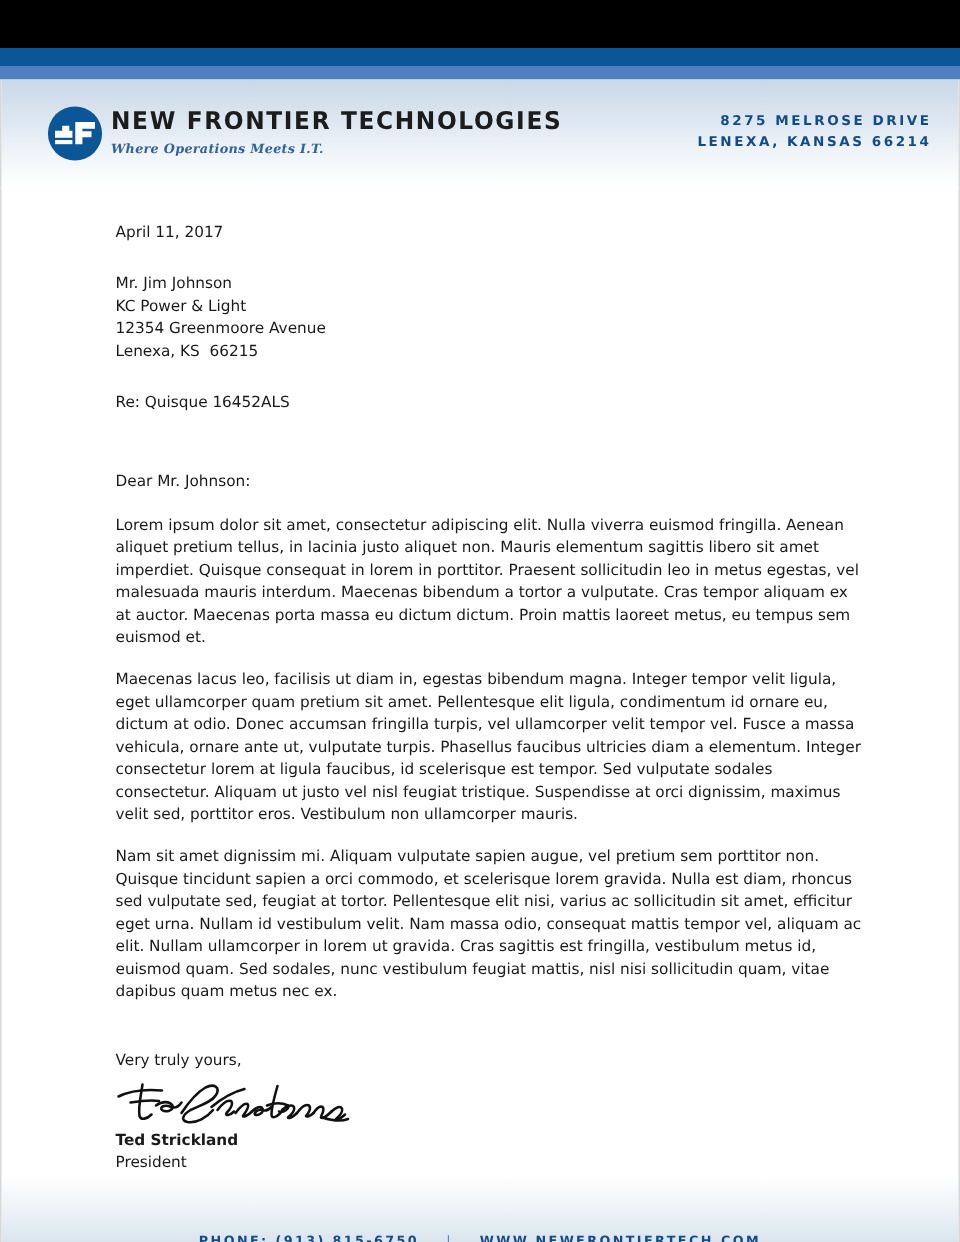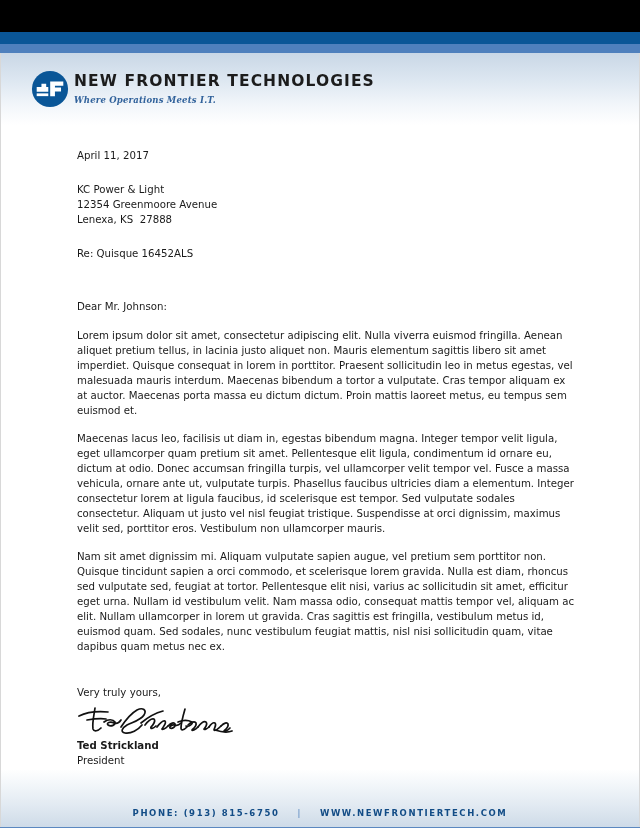--- a/index.html
+++ b/index.html
@@ -200,31 +200,36 @@
         <circle cx="20" cy="20" r="19" fill="#0a5697"></circle>
         <path d="M6 23 L6 18 L11 18 L11 14.5 L16 14.5 L16 18 L18.2 18 L18.2 23 Z" fill="#ffffff"></path>
         <path d="M20.2 12 L34 12 L34 16.6 L25.2 16.6 L25.2 18.4 L31.6 18.4 L31.6 22.6 L25.2 22.6 L25.2 27.5 L20.2 27.5 Z" fill="#ffffff"></path>
         <rect x="6" y="24.6" width="12.2" height="2.9" fill="#ffffff"></rect>
       </svg>
       <div class="brand-text">
         <div class="company-name">NEW FRONTIER TECHNOLOGIES</div>
         <div class="tagline">Where Operations Meets I.T.</div>
       </div>
     </div>
+    <div class="address-block">
+      <div>8275 MELROSE DRIVE</div>
+      <div>LENEXA, KANSAS 66214</div>
+    </div>
   </div>
 
   <div class="letter-body">
     <div class="letter-inner">
 
       <div class="date-line">April 11, 2017</div>
 
       <div class="recipient">
+        <div>Mr. Jim Johnson</div>
         <div>KC Power &amp; Light</div>
         <div>12354 Greenmoore Avenue</div>
-        <div>Lenexa, KS  27888</div>
+        <div>Lenexa, KS  66215</div>
       </div>
 
       <div class="subject-line">Re: Quisque 16452ALS</div>
 
       <div class="salutation">Dear Mr. Johnson:</div>
 
       <p class="para">Lorem ipsum dolor sit amet, consectetur adipiscing elit. Nulla viverra euismod fringilla. Aenean aliquet pretium tellus, in lacinia justo aliquet non. Mauris elementum sagittis libero sit amet imperdiet. Quisque consequat in lorem in porttitor. Praesent sollicitudin leo in metus egestas, vel malesuada mauris interdum. Maecenas bibendum a tortor a vulputate. Cras tempor aliquam ex at auctor. Maecenas porta massa eu dictum dictum. Proin mattis laoreet metus, eu tempus sem euismod et.</p>
       <p class="para">Maecenas lacus leo, facilisis ut diam in, egestas bibendum magna. Integer tempor velit ligula, eget ullamcorper quam pretium sit amet. Pellentesque elit ligula, condimentum id ornare eu, dictum at odio. Donec accumsan fringilla turpis, vel ullamcorper velit tempor vel. Fusce a massa vehicula, ornare ante ut, vulputate turpis. Phasellus faucibus ultricies diam a elementum. Integer consectetur lorem at ligula faucibus, id scelerisque est tempor. Sed vulputate sodales consectetur. Aliquam ut justo vel nisl feugiat tristique. Suspendisse at orci dignissim, maximus velit sed, porttitor eros. Vestibulum non ullamcorper mauris.</p>
       <p class="para">Nam sit amet dignissim mi. Aliquam vulputate sapien augue, vel pretium sem porttitor non. Quisque tincidunt sapien a orci commodo, et scelerisque lorem gravida. Nulla est diam, rhoncus sed vulputate sed, feugiat at tortor. Pellentesque elit nisi, varius ac sollicitudin sit amet, efficitur eget urna. Nullam id vestibulum velit. Nam massa odio, consequat mattis tempor vel, aliquam ac elit. Nullam ullamcorper in lorem ut gravida. Cras sagittis est fringilla, vestibulum metus id, euismod quam. Sed sodales, nunc vestibulum feugiat mattis, nisl nisi sollicitudin quam, vitae dapibus quam metus nec ex.</p>
 

